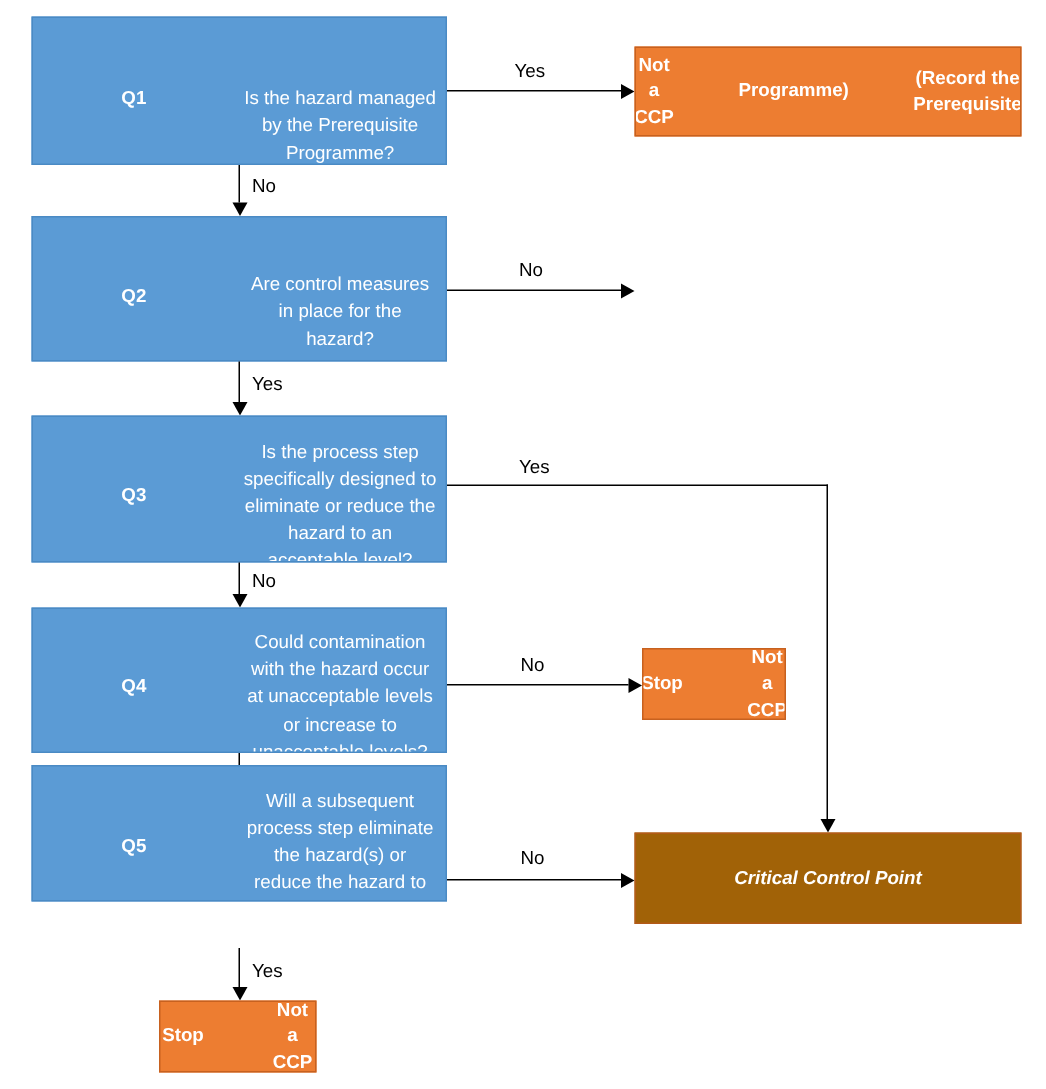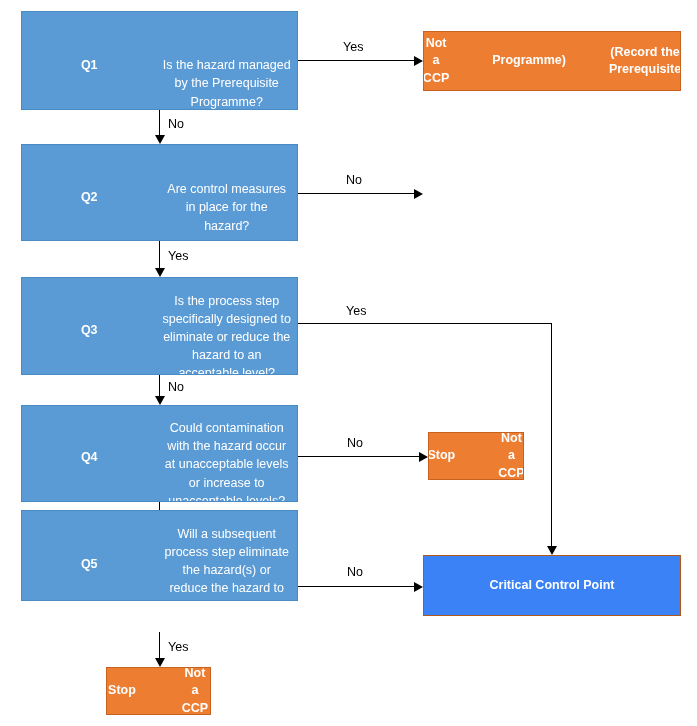--- a/index.html
+++ b/index.html
@@ -28,22 +28,23 @@
   }
   .node.blue {
     background: #5b9bd5;
     border: 1px solid #4a8ac4;
   }
   .node.orange {
     background: #ed7d31;
     border: 1px solid #c7611f;
   }
   .node.red {
-    background: #3b82f6;
+    background: #a16207;
     border: 1px solid #b35a18;
+    font-style: italic;
   }
   .node .q-title {
     font-weight: bold;
     font-size: 12.5px;
     line-height: 1.15;
     width: 100%;
   }
   .node .q-body {
     font-size: 12.5px;
     line-height: 1.45;

